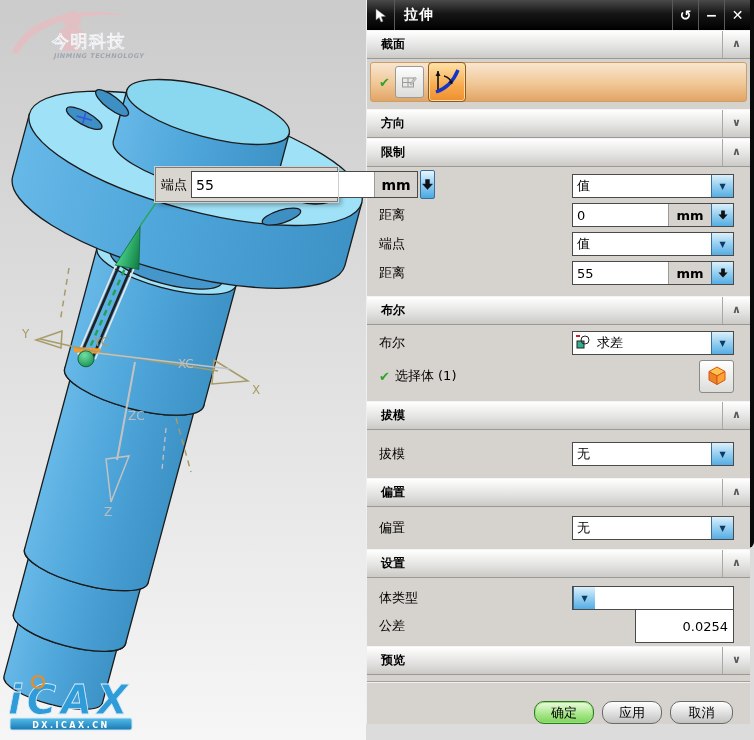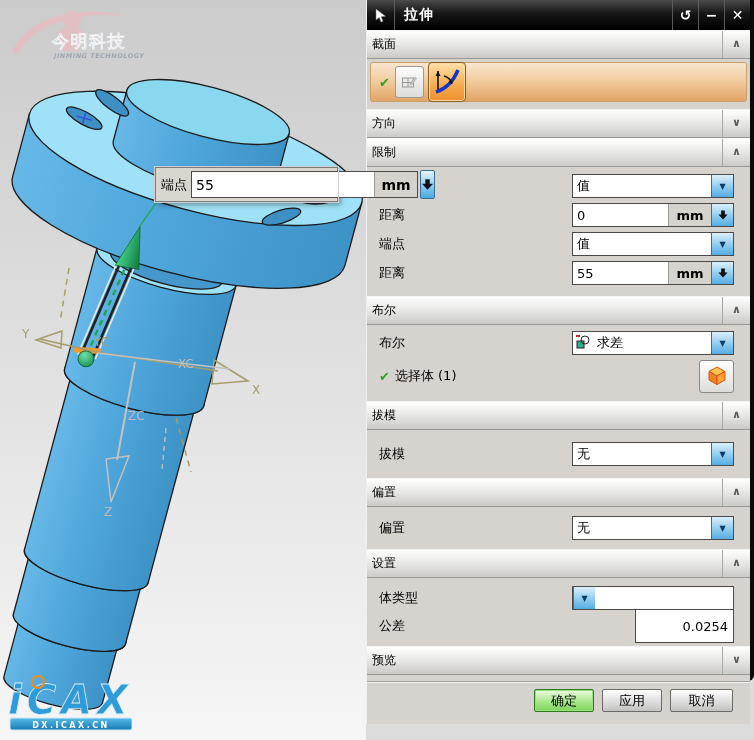--- a/index.html
+++ b/index.html
@@ -16,34 +16,34 @@
   .float-box .flabel{font-size:13px;color:#000;padding:0 4px 0 2px;white-space:nowrap;}
   .float-field{display:flex;height:25px;border:1px solid #4a4a4a;background:#fff;flex:1;}
   .float-field input{flex:1;min-width:0;border:none;outline:none;font-size:14px;padding:0 4px;
                      font-family:inherit;background:#fff;color:#000;}
   .float-field .funit{width:42px;background:#d6d3ce;border-left:1px solid #9a9a98;
                       font-size:14px;font-weight:bold;display:flex;align-items:center;justify-content:center;}
   .fbtn{width:23px;height:27px;margin-left:2px;border:1px solid #3a6e96;border-radius:2px;
         background:linear-gradient(#e8f5fd,#9cd2f2 45%,#49a8e2);
         display:flex;align-items:center;justify-content:center;}
   
-  .dialog{position:absolute;left:366px;top:0;width:388px;height:681px;background:#0a0a0a;
+  .dialog{position:absolute;left:366px;top:0;width:388px;height:548px;background:#0a0a0a;
           border-radius:0 0 6px 6px;box-sizing:border-box;}
   .dialog-body{position:absolute;left:0;top:0;width:384px;height:724px;background:#d6d3ce;
                display:flex;flex-direction:column;overflow:hidden;border-left:1px solid #efefef;box-sizing:border-box;}
   .titlebar{height:30px;background:linear-gradient(#4a4a4a,#161616 45%,#000);
             display:flex;align-items:center;color:#fff;flex:none;}
   .tb-cursor{width:27px;height:30px;border-right:1px solid #5a5a5a;display:flex;align-items:center;justify-content:center;}
   .tb-title{font-size:14px;font-weight:bold;padding-left:9px;flex:1;letter-spacing:1px;}
   .tb-btn{width:25px;height:30px;border-left:1px solid #5a5a5a;display:flex;align-items:center;justify-content:center;
           font-size:14px;font-weight:bold;color:#fff;cursor:default;}
   .sec{height:27px;flex:none;display:flex;align-items:stretch;
        background:linear-gradient(#ffffff,#e4e4e2 55%,#cbcac7);
        border-top:1px solid #f4f4f4;border-bottom:1px solid #999996;}
-  .sec-label{flex:1;font-size:12px;font-weight:normal;color:#000;line-height:26px;padding-left:5px;}
+  .sec-label{flex:1;font-size:12px;font-weight:bold;color:#000;line-height:26px;padding-left:14px;}
   .sec-chev{width:27px;border-left:1px solid #a8a8a6;text-align:center;font-size:11px;font-weight:bold;
             color:#5a5a5a;line-height:26px;}
   .content{flex:none;background:#d6d3ce;}
   .gap{height:4px;flex:none;}
   .row{display:flex;align-items:center;height:26px;margin:3px 16px 3px 12px;}
   .row-label{flex:1;font-size:13px;color:#000;white-space:nowrap;}
   .check{color:#2fa32a;font-size:13px;font-weight:bold;margin-right:5px;}
   
   .combo{width:162px;height:24px;display:flex;border:1px solid #4a4a4a;background:#fff;box-sizing:border-box;flex:none;}
   .combo-text{flex:1;font-size:13px;color:#000;padding:2px 4px;white-space:nowrap;overflow:hidden;}
@@ -69,22 +69,22 @@
              background:linear-gradient(#ffe2a8,#f7a94e 60%,#ef8f2e);
              display:flex;align-items:center;justify-content:center;box-shadow:inset 0 0 0 1px #ffd9a0;}
   .cube-btn{width:33px;height:31px;border:1px solid #8a8a88;border-radius:3px;flex:none;
             background:linear-gradient(#ffffff,#dcdcda);display:flex;align-items:center;justify-content:center;}
   
   .tol-input{width:99px;height:22px;border:1px solid #4a4a4a;background:#fff;font-size:13px;
              text-align:right;padding:16px 5px;font-family:inherit;box-sizing:border-box;outline:none;flex:none;}
   
   .groove{height:1px;background:#a0a09e;border-bottom:1px solid #f0f0ee;margin-top:6px;flex:none;}
   .btns{display:flex;justify-content:flex-end;gap:8px;padding:6px 17px 0 0;flex:none;}
-  .btn{height:23px;border-radius:2px;font-size:13px;color:#000;display:flex;align-items:center;justify-content:center;
-       font-family:Liberation Mono, monospace;}
+  .btn{height:23px;border-radius:10px;font-size:13px;color:#000;display:flex;align-items:center;justify-content:center;
+       font-family:Liberation Mono, monospace;margin-top:12px;}
   .btn-ok{width:60px;border:1px solid #2f7a1f;box-shadow:0 0 0 1px #9adf7e inset;
           background:linear-gradient(#eefbe4,#a9e88b 55%,#7cd45b);}
   .btn-gray{border:1px solid #6a6a68;background:linear-gradient(#ffffff,#dedede 55%,#c2c2c0);}
   .btn-apply{width:60px;}
   .btn-cancel{width:63px;}
 </style>
 </head>
 <body>
 
 <div class="screen">

